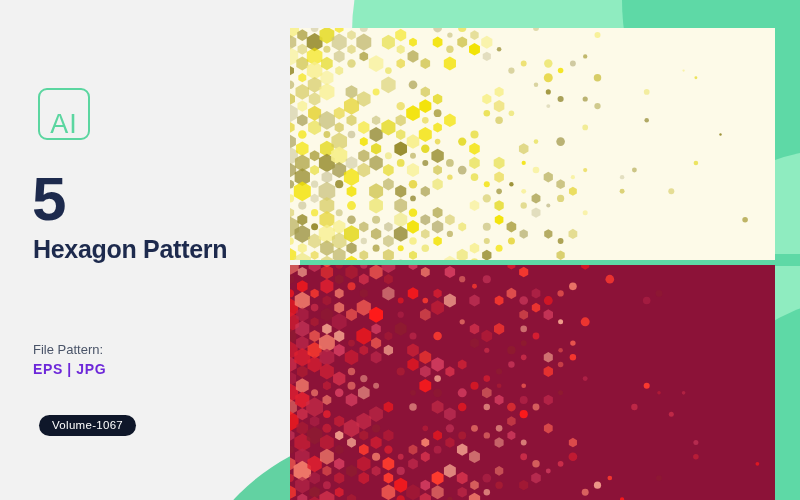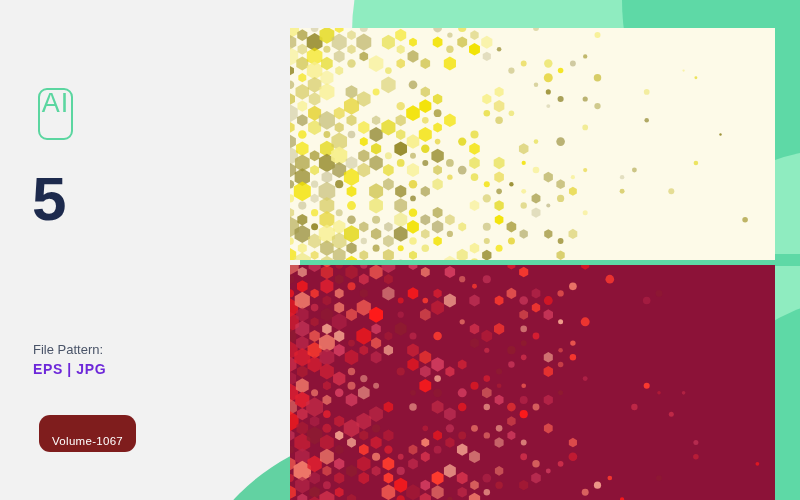--- a/index.html
+++ b/index.html
@@ -39,23 +39,23 @@
 
   
   .panel{position:absolute;overflow:hidden;}
   #panel-yellow{left:290px;top:28px;width:485px;height:232px;background:#fdfae8;}
   #panel-red{left:290px;top:265px;width:485px;height:235px;background:#8c1238;}
   .hexlayer{position:absolute;inset:0;}
   .hexlayer svg{display:block;width:100%;height:100%;}
 
   
   #ai-badge{
-    position:absolute;left:38px;top:88px;width:35px;height:52px;
+    position:absolute;left:38px;top:88px;width:52px;height:52px;
     border:2px solid #5bd6a0;border-radius:9px;
-    display:flex;align-items:flex-start;justify-content:center;
+    display:flex;align-items:flex-end;justify-content:center;
     box-sizing:border-box;
   }
   #ai-badge span{
     color:#5bd6a0;font-size:27px;letter-spacing:1px;line-height:1;
     font-family:"Liberation Sans", sans-serif;font-weight:300;
   }
 
   #count{
     position:absolute;left:32px;top:168px;
     font-size:62px;font-weight:bold;color:#1d2a4d;line-height:1;
@@ -73,22 +73,22 @@
   #formats-label{
     position:absolute;left:33px;top:342px;
     font-size:13px;color:#4a5468;font-weight:normal;
   }
   #formats-value{
     position:absolute;left:33px;top:361px;
     font-size:14px;color:#6d28d9;font-weight:bold;letter-spacing:0.6px;
   }
   #volume-badge{
     position:absolute;left:39px;top:415px;
-    background:#7f1d1d;color:#ffffff;border-radius:11px;
-    padding:20px 13px 5px 13px;font-size:11.5px;letter-spacing:0.3px;
+    background:#0f172a;color:#ffffff;border-radius:11px;
+    padding:4px 13px 5px 13px;font-size:11.5px;letter-spacing:0.3px;
     display:inline-block;
   }
 </style>
 </head>
 <body>
 
 <div id="stage">
 
   <div class="deco circ-mint"></div>
   <div class="deco circ-teal-top"></div>
@@ -799,20 +799,21 @@
           <circle cx="492.00" cy="42.61" r="2.34" fill="#d13b5e" fill-opacity="0.94"></circle>
         </svg>
     </div>
   </div>
 
   <div id="ai-badge">
     <span>AI</span>
   </div>
 
   <div id="count">5</div>
+  <div id="title">Hexagon Pattern</div>
   <div id="subtitle">
   </div>
 
   <div id="formats-label">File Pattern:</div>
   <div id="formats-value">EPS  |  JPG</div>
 
   <div id="volume-badge">Volume-1067</div>
 
 </div>
 

